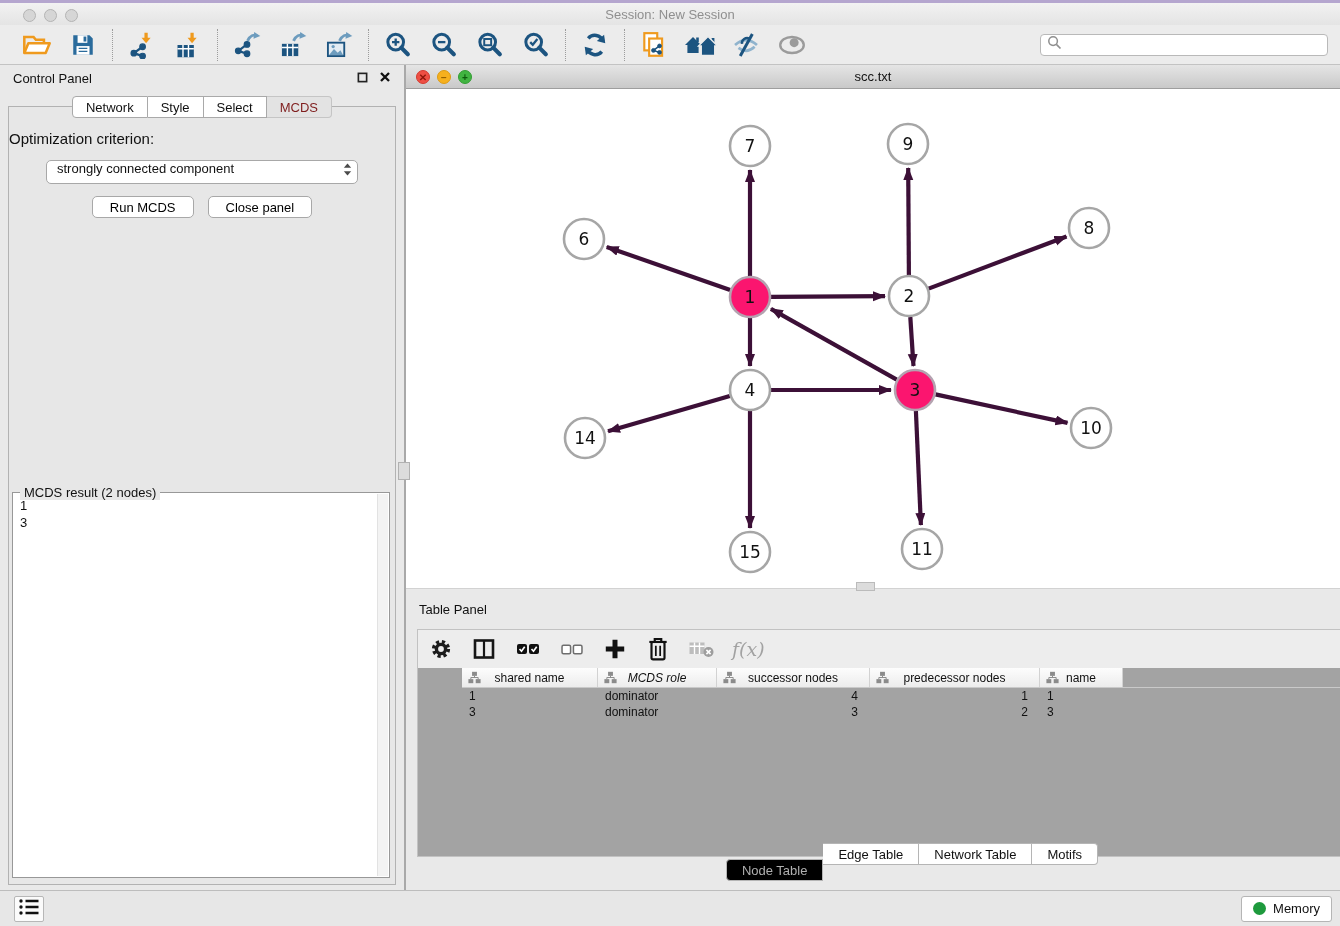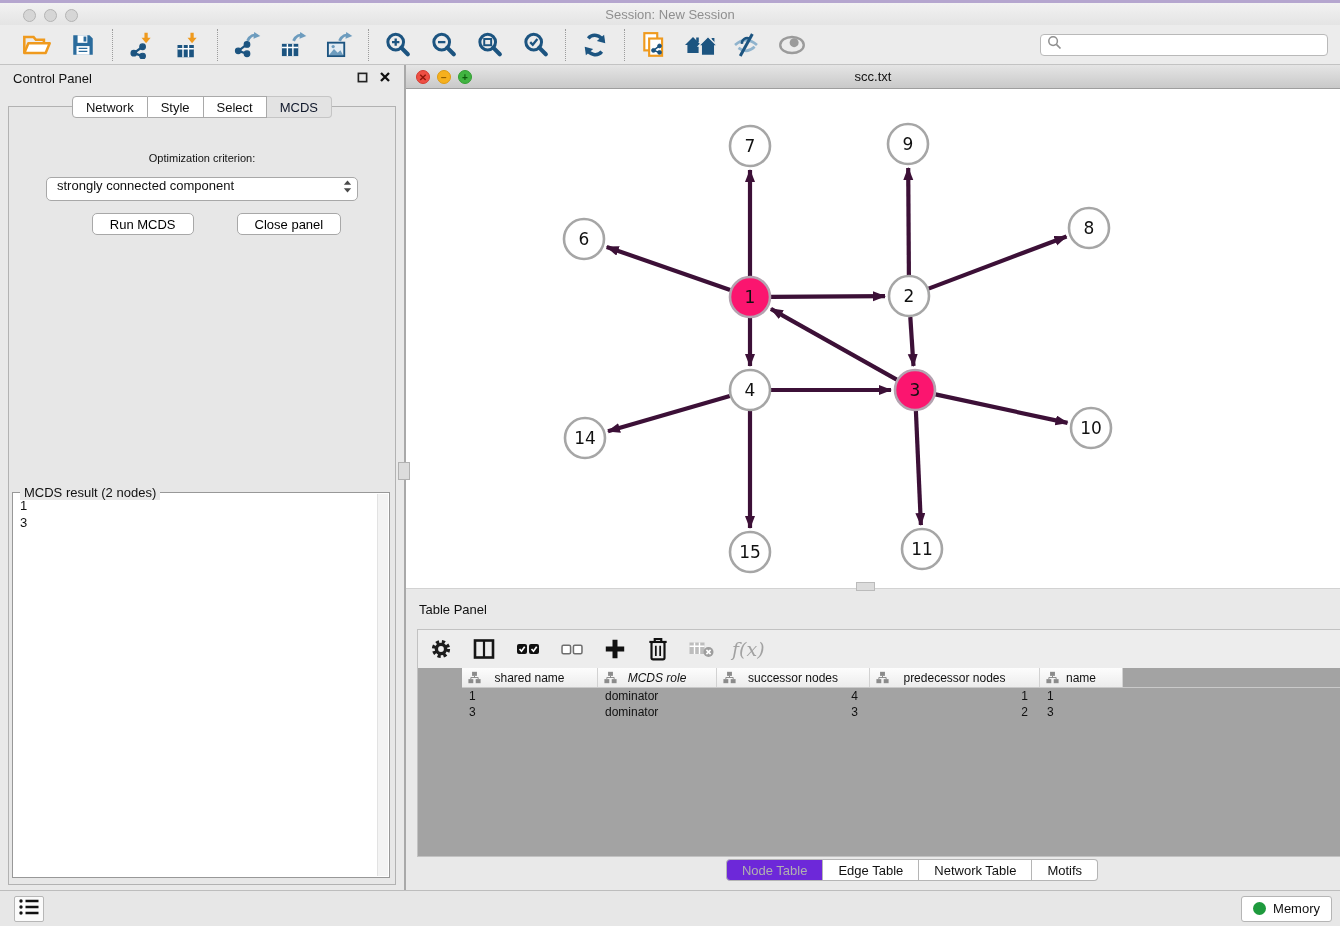--- a/index.html
+++ b/index.html
@@ -23,29 +23,29 @@
   .search-box input{border:none;outline:none;flex:1;font-size:12px;background:transparent;font-family:inherit;}
   
   .control-panel{position:absolute;top:65px;left:0;width:404px;height:825px;background:#e9e9e9;}
   .panel-header{height:26px;display:flex;align-items:center;padding:0 13px;font-size:13px;}
   .panel-controls{margin-left:auto;display:flex;gap:11px;align-items:center;}
   .cp-tabs{position:absolute;top:31px;left:0;right:0;display:flex;justify-content:center;z-index:2;}
   .tab{height:20px;padding:0 13px;background:#fff;border:1px solid #a9a9a9;border-left:none;
     font-size:13px;display:flex;align-items:center;}
   .tab:first-child{border-left:1px solid #a9a9a9;border-radius:4px 0 0 4px;}
   .tab:last-child{border-radius:0 4px 4px 0;}
-  .tab.active{background:#e3e3e3;color:#0f172a;border-color:#c5c5c5;}
+  .tab.active{background:#e3e3e3;color:#7f1d1d;border-color:#c5c5c5;}
   .cp-content{position:absolute;top:41px;left:8px;right:8px;bottom:5px;background:#e7e7e7;border:1px solid #b2b2b2;}
-  .opt-label{margin-top:45px;text-align:center;font-size:11px;}
+  .opt-label{margin-top:23px;font-size:15px;}
   .opt-select{margin:13px auto 0;width:312px;height:24px;background:#fff;border:1px solid #a8a8a8;border-radius:5px;
     display:flex;align-items:flex-start;padding:0 4px 0 10px;font-size:13px;box-sizing:border-box;}
   .opt-select .chev{margin-left:auto;display:flex;}
   .btn-row{display:flex;justify-content:center;gap:14px;margin-top:12px;}
   .btn{height:22px;padding:0 17px;background:#fff;border:1px solid #a8a8a8;border-radius:5px;
-    font-size:13px;display:flex;align-items:center;margin-left:29px;}
+    font-size:13px;display:flex;align-items:center;}
   .result-box{position:absolute;left:3px;right:5px;top:385px;bottom:6px;border:1px solid #989898;background:#fff;}
   .result-title{position:absolute;top:-8px;left:7px;background:#e7e7e7;padding:0 4px;font-size:13px;}
   .result-lines{position:absolute;top:2px;left:1px;right:12px;bottom:1px;font-size:13px;line-height:17px;padding:2px 6px;overflow:hidden;}
   .result-scroll{position:absolute;top:1px;right:1px;bottom:1px;width:10px;background:#f3f3f3;border-left:1px solid #e2e2e2;}
   
   .v-divider{position:absolute;left:404px;top:65px;width:2px;height:825px;background:#a9a9a9;}
   .network-window{position:absolute;left:406px;top:65px;width:934px;height:523px;}
   .nw-titlebar{height:24px;background:linear-gradient(#e5e5e5,#c9c9c9);border-bottom:1px solid #9e9e9e;
     position:relative;display:flex;align-items:center;justify-content:center;font-size:13px;box-sizing:border-box;}
   .nw-traffic{position:absolute;left:10px;top:5px;display:flex;gap:7px;}
@@ -69,21 +69,21 @@
   .th-cell{position:relative;display:flex;align-items:center;justify-content:center;
     border-right:1px solid #d2d2d2;font-size:12px;background:linear-gradient(#fdfdfd,#ececec);box-sizing:border-box;}
   .th-cell .tree{position:absolute;left:6px;top:3px;}
   .td-row{display:flex;height:16px;font-size:12px;}
   .td-cell{box-sizing:border-box;padding:1px 12px 0 7px;overflow:hidden;white-space:nowrap;}
   .tp-tabs{position:absolute;bottom:9px;left:0;right:0;display:flex;justify-content:center;}
   .tp-tab{height:20px;padding:0 15px;background:#fff;border:1px solid #b5b5b5;border-left:none;
     font-size:13px;display:flex;align-items:center;}
   .tp-tab:first-child{border-left:1px solid #b5b5b5;border-radius:4px 0 0 4px;}
   .tp-tab:last-child{border-radius:0 4px 4px 0;}
-  .tp-tab.active{background:#6d28d9;color:#b0b0b0;}
+  .tp-tab.active{background:#000000;color:#b0b0b0;margin-top:16px;}
   
   .statusbar{position:absolute;bottom:0;left:0;right:0;height:36px;background:#e7e7e7;border-top:1px solid #bdbdbd;
     display:flex;align-items:center;padding:0 8px;box-sizing:border-box;}
   .sb-btn{width:28px;height:24px;background:#fbfbfb;border:1px solid #b7b7b7;border-radius:2px;
     display:flex;align-items:center;justify-content:center;margin-left:6px;}
   .memory-btn{margin-left:auto;height:24px;background:#fff;border:1px solid #b5b5b5;border-radius:3px;
     display:flex;align-items:center;gap:7px;padding:0 11px;font-size:13px;}
   .mem-dot{width:13px;height:13px;border-radius:50%;background:#1e9a3d;}
 </style>
 </head>

